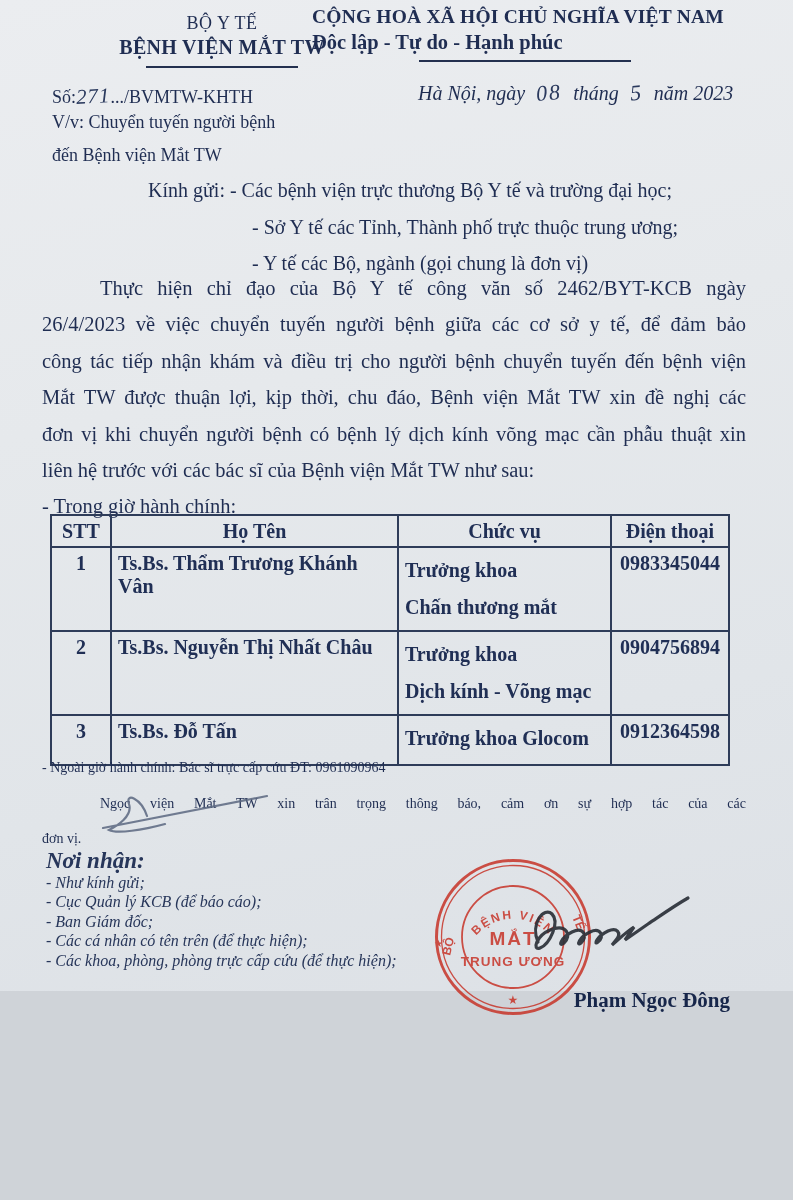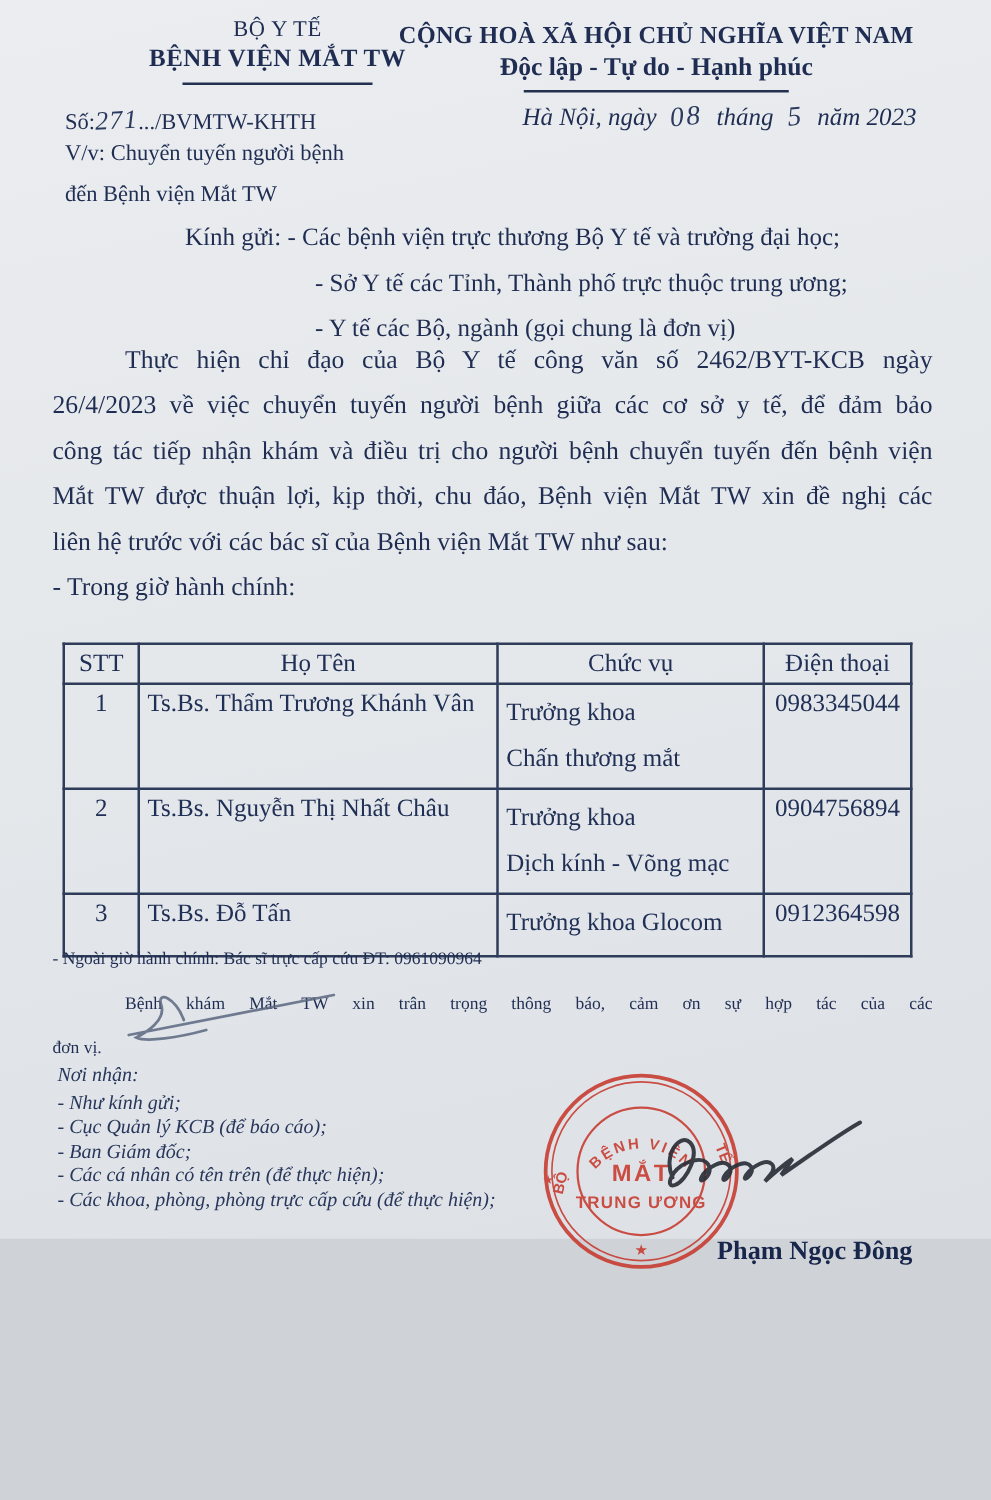--- a/index.html
+++ b/index.html
@@ -12,53 +12,53 @@
     position:relative;width:793px;height:991px;
     background:linear-gradient(168deg,#ebedf0 0%,#e6e9ec 38%,#e1e5e9 72%,#dde1e6 100%);
     color:#1f2d52;
   }
   .abs{position:absolute;}
   
   .hdr-left{left:108px;top:12px;width:228px;text-align:center;line-height:1.25;}
   .hdr-left .l1{font-size:18px;letter-spacing:.5px;}
   .hdr-left .l2{font-size:20px;font-weight:bold;letter-spacing:.3px;}
   .hdr-left .rule{width:152px;height:0;border-bottom:2px solid #23304f;margin:6px auto 0;}
-  .hdr-right{left:312px;top:16px;width:426px;text-align:center;line-height:1.3;}
+  .hdr-right{left:312px;top:4px;width:426px;line-height:1.3;}
   .hdr-right .l1{font-size:19.5px;font-weight:bold;letter-spacing:.2px;}
   .hdr-right .l2{font-size:20.5px;font-weight:bold;}
   .hdr-right .rule{width:212px;height:0;border-bottom:2px solid #23304f;margin:4px auto 0;}
   
   .ref{left:52px;top:82px;width:270px;font-size:18px;line-height:1.35;}
   .ref .num{font-style:italic;font-size:21px;letter-spacing:1px;color:#2b3a5e;display:inline-block;transform:rotate(-3deg);}
   .ref .sub2{margin-top:8px;}
   .dateline{left:418px;top:80px;width:330px;font-style:italic;font-size:20px;white-space:nowrap;}
   .hand{font-style:italic;font-size:22px;color:#2b3a5e;display:inline-block;transform:rotate(-5deg);margin:0 6px;letter-spacing:2px;}
   
   .recips{left:148px;top:172px;width:560px;font-size:20px;line-height:36.5px;}
   .recips .ind{padding-left:104px;}
   
   .bodytext{left:42px;top:270px;width:704px;font-size:20.5px;line-height:36.4px;}
   .jline{text-align:justify;text-align-last:justify;}
   .indent1{padding-left:58px;}
   
   table.doc{left:50px;top:514px;position:absolute;border-collapse:collapse;width:678px;table-layout:fixed;}
-  table.doc td,table.doc th{border:2px solid #2e3c59;font-size:20px;font-weight:normal;
+  table.doc td,table.doc th{border:2px solid #2e3c59;font-size:20px;font-weight:bold;
     vertical-align:top;padding:4px 6px;color:#202f55;}
   table.doc th{text-align:center;height:26px;vertical-align:middle;padding:2px 4px;}
   td.c-stt{text-align:center;padding-top:9px;}
   td.c-name{padding-left:12px;padding-top:9px;border-radius:16px;}
   td.c-role{padding-left:10px;padding-top:9px;line-height:37px;}
   td.c-phone{text-align:center;padding-top:9px;}
   tr.r-tall td{height:66px;}
   tr.r-short td{height:40px;}
   
   .aftert{left:42px;top:750px;width:704px;font-size:14px;line-height:35.5px;}
   
   .noinhan{left:46px;top:851px;width:400px;font-style:italic;font-size:16px;line-height:19.6px;color:#27365a;}
-  .noinhan .ttl{font-weight:normal;font-size:16px;margin-bottom:2px;}
+  .noinhan .ttl{font-weight:bold;font-size:23px;margin-bottom:2px;}
   
   .sigtitles{left:455px;top:845px;width:275px;text-align:center;font-weight:bold;font-size:18.5px;line-height:25px;z-index:4;color:#17264a;}
   .signame{left:455px;top:988px;width:275px;text-align:right;font-weight:bold;font-size:21px;z-index:4;color:#17264a;}
   .stamp{left:433px;top:857px;z-index:2;opacity:.88;}
   .signink{left:522px;top:880px;z-index:3;}
   .scribble{left:95px;top:786px;z-index:3;}
 </style>
 </head>
 <body>
 
@@ -96,20 +96,21 @@
     <div>Kính gửi: - Các bệnh viện trực thương Bộ Y tế và trường đại học;</div>
     <div class="ind">- Sở Y tế các Tỉnh, Thành phố trực thuộc trung ương;</div>
     <div class="ind">- Y tế các Bộ, ngành (gọi chung là đơn vị)</div>
   </div>
 
   <div class="abs bodytext">
     <div class="jline indent1">Thực hiện chỉ đạo của Bộ Y tế công văn số 2462/BYT-KCB ngày</div>
     <div class="jline">26/4/2023 về việc chuyển tuyến người bệnh giữa các cơ sở y tế, để đảm bảo</div>
     <div class="jline">công tác tiếp nhận khám và điều trị cho người bệnh chuyển tuyến đến bệnh viện</div>
     <div class="jline">Mắt TW được thuận lợi, kịp thời, chu đáo, Bệnh viện Mắt TW xin đề nghị các</div>
+    <div class="jline">đơn vị khi chuyển người bệnh có bệnh lý dịch kính võng mạc cần phẫu thuật xin</div>
     <div>liên hệ trước với các bác sĩ của Bệnh viện Mắt TW như sau:</div>
     <div>- Trong giờ hành chính:</div>
   </div>
 
   <table class="doc">
     <colgroup>
         <col style="width:60px">
         <col style="width:287px">
         <col style="width:213px">
         <col style="width:118px">
@@ -145,21 +146,21 @@
       <td class="c-role">
         <div>Trưởng khoa Glocom</div>
       </td>
       <td class="c-phone">0912364598</td>
     </tr>
   </tbody>
     </table>
 
   <div class="abs aftert">
     <div>- Ngoài giờ hành chính: Bác sĩ trực cấp cứu ĐT: 0961090964</div>
-    <div class="jline indent1">Bệnh khám Mắt TW xin trân trọng thông báo, cảm ơn sự hợp tác của các</div>
+    <div class="jline indent1">Ngọc viện Mắt TW xin trân trọng thông báo, cảm ơn sự hợp tác của các</div>
     <div>đơn vị.</div>
   </div>
 
   <div class="abs noinhan">
     <div class="ttl">Nơi nhận:</div>
     <div>- Như kính gửi;</div>
     <div>- Cục Quản lý KCB (để báo cáo);</div>
     <div>- Ban Giám đốc;</div>
     <div>- Các cá nhân có tên trên (để thực hiện);</div>
     <div>- Các khoa, phòng, phòng trực cấp cứu (để thực hiện);</div>

